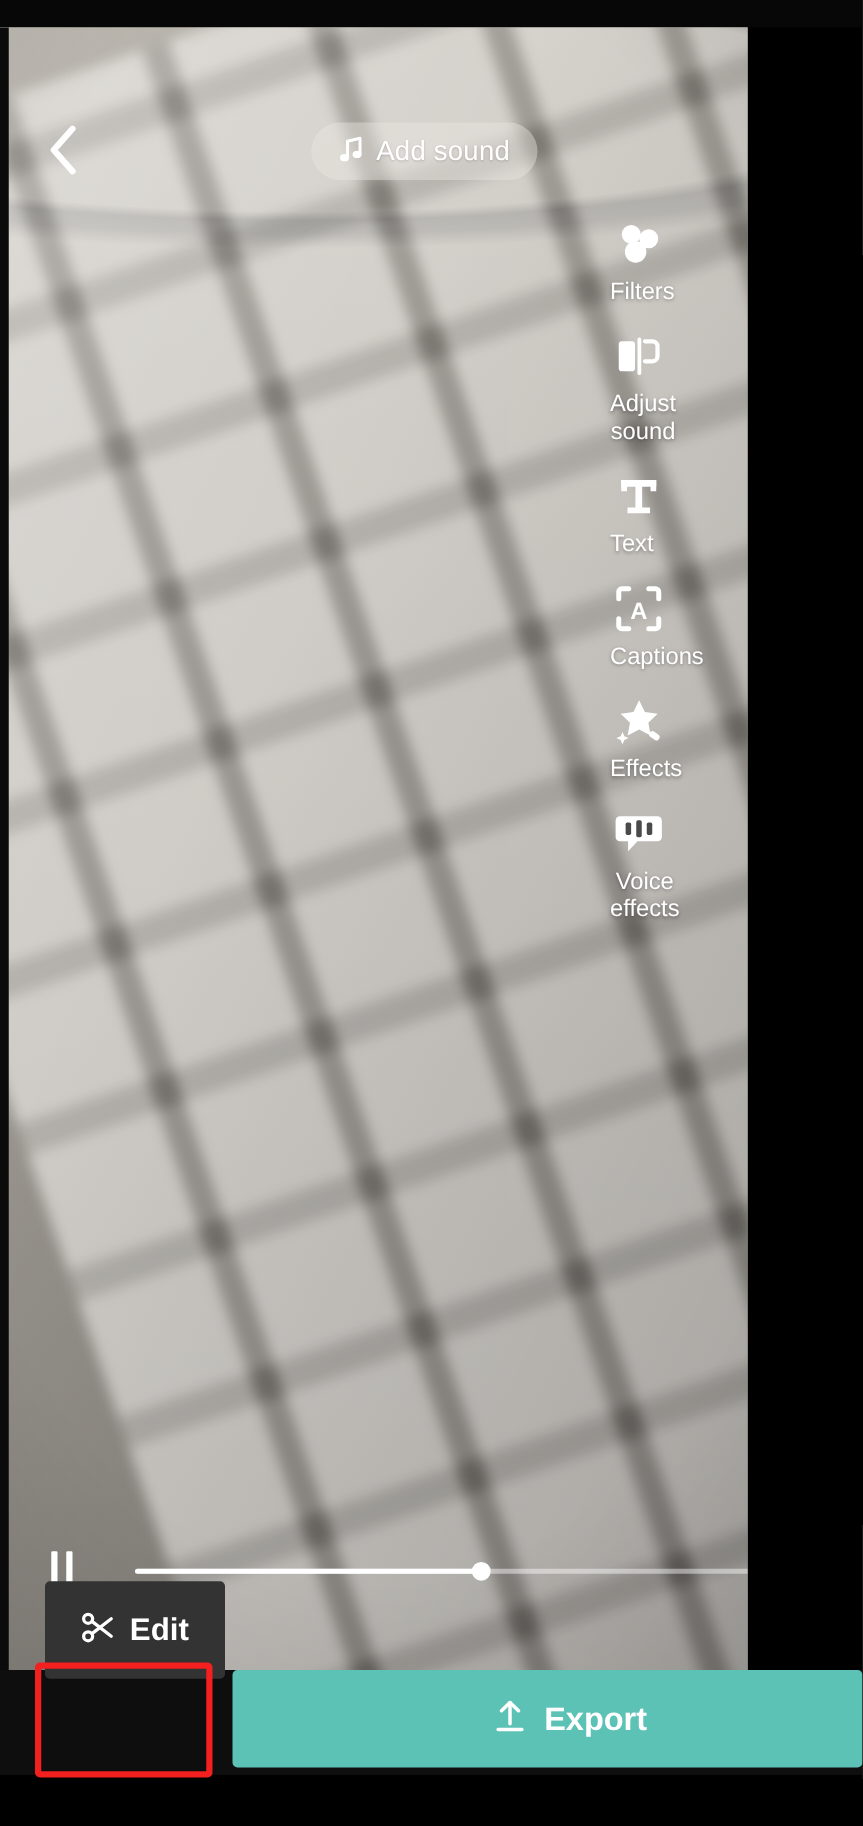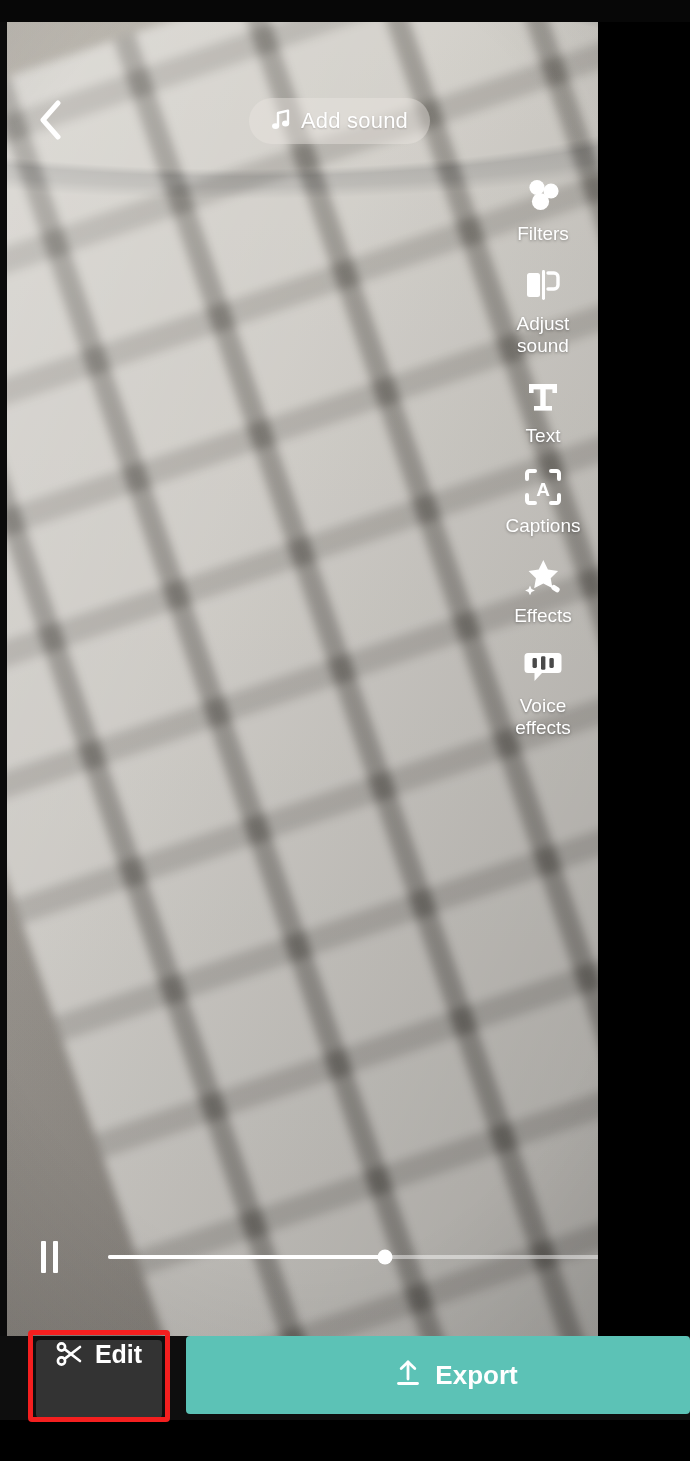--- a/index.html
+++ b/index.html
@@ -89,21 +89,21 @@
   }
 
   
   #tool-rail {
     position:absolute; right:0; top:150px; width:110px;
     display:flex; flex-direction:column; align-items:center;
     z-index:12;
   }
   .tool {
     width:110px;
-    display:flex; flex-direction:column; align-items:center;
+    display:flex; flex-direction:column; align-items:flex-start;
     margin-bottom:17px;
   }
   .tool .glyph {
     width:46px; height:46px;
     display:flex; align-items:center; justify-content:center;
     margin-bottom:5px;
   }
   .tool .lbl {
     color:#fff; font-size:19px; line-height:22px;
     text-align:center; max-width:100px;
@@ -134,24 +134,24 @@
     position:absolute; top:50%; width:15px; height:15px; border-radius:50%;
     background:#fff; transform:translate(-50%,-50%);
   }
 
   
   #action-bar {
     position:absolute; left:0; top:1336px; width:690px; height:84px;
     background:#0e0e0e; z-index:20;
   }
   #edit-btn {
-    position:absolute; left:36px; top:1340px;
-    width:126px; height:78px;
+    position:absolute; left:36px; top:1265px;
+    width:144px; height:78px;
     background:#333; border-radius:4px;
-    display:flex; justify-content:center; gap:11px;
+    display:flex; align-items:center; justify-content:center; gap:11px;
     z-index:22;
   }
   #edit-btn .lbl { color:#fff; font-size:25px; font-weight:bold; }
   #edit-highlight {
     position:absolute; left:28px; top:1330px;
     width:142px; height:92px;
     border:5px solid #f41f1f; border-radius:4px;
     z-index:24; pointer-events:none;
   }
   #export-btn {

